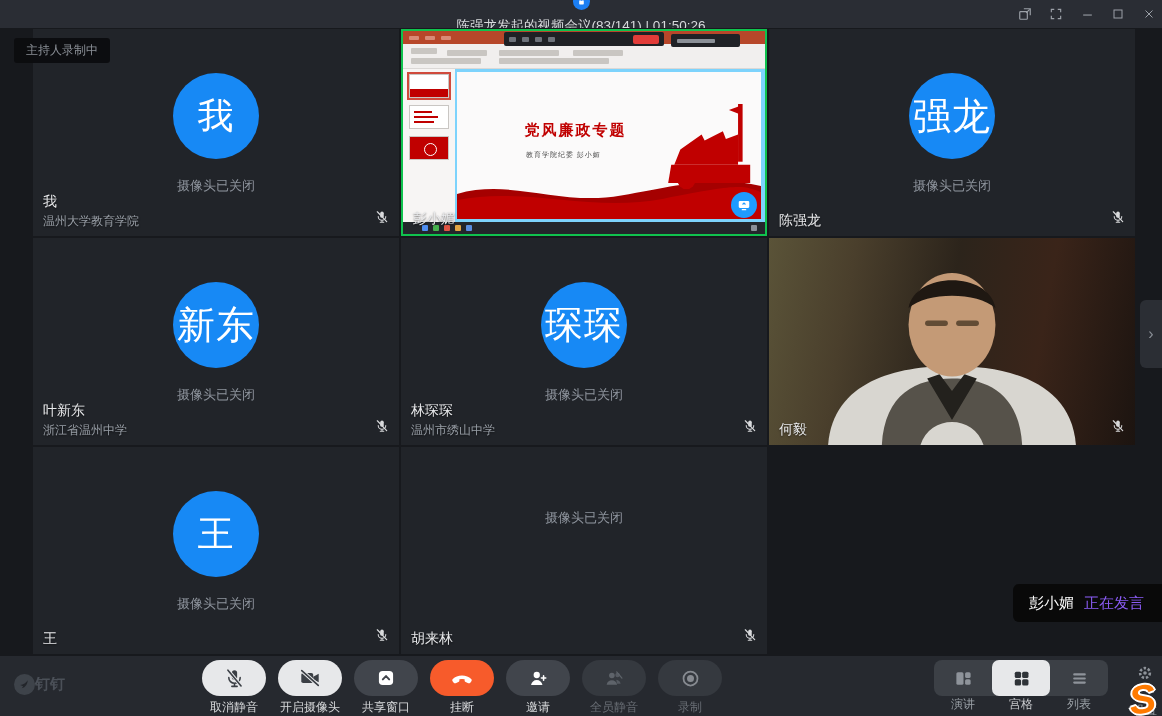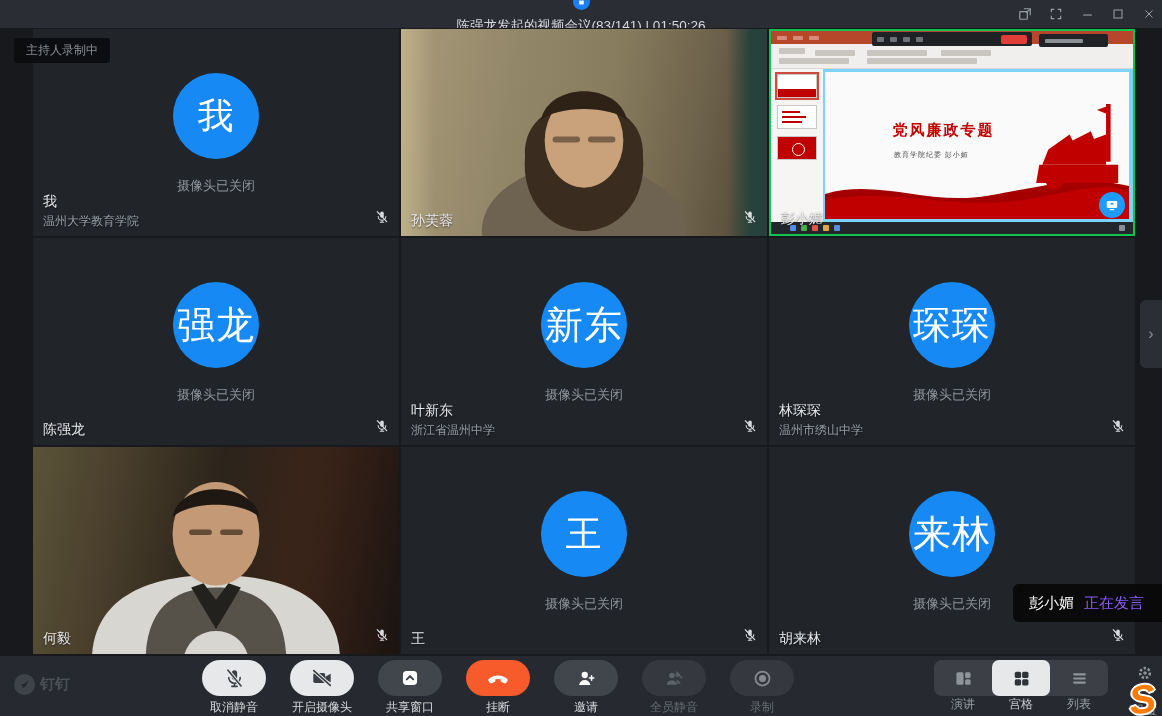--- a/index.html
+++ b/index.html
@@ -84,24 +84,24 @@
   .toast { position:absolute; right:0; top:584px; height:38px; background:rgba(8,8,8,.94);
     border-radius:6px 0 0 6px; display:flex; align-items:center; padding:0 18px 0 16px; gap:10px; z-index:30; }
   .toast .sp { color:#fff; font-size:15px; }
   .toast .st { color:#8b5cf6; font-size:15px; }
   .edge-tab { position:absolute; right:0; top:300px; width:22px; height:68px; background:#2b2e34;
     border-radius:6px 0 0 6px; color:#8a8f96; display:flex; align-items:center; justify-content:center;
     font-size:16px; z-index:20; }
 
   
   .toolbar { position:absolute; bottom:0; left:0; right:0; height:60px; background:#26292f; z-index:25; }
-  .logo { position:absolute; left:14px; top:18px; display:flex; align-items:center; gap:5px; }
+  .logo { position:absolute; left:14px; top:18px; display:flex; align-items:center; }
   .logo-circle { width:21px; height:21px; border-radius:50%; background:#3e434a; display:flex; align-items:center; justify-content:center; }
   .logo-text { color:#4b5058; font-size:15px; font-weight:bold; }
-  .btn-row { position:absolute; left:202px; top:4px; display:flex; gap:24px; }
+  .btn-row { position:absolute; left:202px; top:4px; display:flex; gap:12px; }
   .tb-btn { width:64px; display:flex; flex-direction:column; align-items:center; gap:3px; }
   .pill { width:64px; height:36px; border-radius:18px; display:flex; align-items:center; justify-content:center; }
   .pill.light { background:#e7e8ea; }
   .pill.dark { background:#41454c; }
   .pill.dim { background:#35393f; }
   .pill.red { background:#f75b2b; }
   .tb-label { font-size:12px; color:#d7d9db; }
   .tb-label.dim { color:#686d74; }
   .view-row { position:absolute; left:934px; top:4px; display:flex; flex-direction:column; }
   .seg { display:flex; background:#3c4046; border-radius:8px; overflow:hidden; height:36px; }
@@ -175,44 +175,20 @@
       </div>
       <span class="tile-mic">
         <svg width="14" height="14" viewBox="0 0 24 24">
             <rect x="9" y="2.5" width="6" height="11" rx="3" fill="#e9eaec"></rect>
             <path d="M5.5 11a6.5 6.5 0 0 0 13 0M12 17.5V21M9 21h6" stroke="#e9eaec" stroke-width="1.8" fill="none" stroke-linecap="round"></path>
             <path d="M4 3l16 17" stroke="#e9eaec" stroke-width="2" stroke-linecap="round"></path>
           </svg>
       </span>
     </div>
 
-    <div class="tile">
-      <div class="video-sun">
-        <div class="win-light"></div>
-        <svg viewBox="0 0 120 100">
-          <ellipse cx="60" cy="92" rx="52" ry="34" fill="#6e6350"></ellipse>
-          <path d="M30 54 C28 18 92 18 90 54 C92 78 76 92 60 92 C44 92 28 78 30 54Z" fill="#3a2c1e"></path>
-          <ellipse cx="60" cy="46" rx="20" ry="24" fill="#c9a27c"></ellipse>
-          <path d="M38 36 C42 16 78 16 82 36 C74 28 46 28 38 36Z" fill="#2e2216"></path>
-          <rect x="44" y="44" width="14" height="3" rx="1.5" fill="#5a4433" opacity=".7"></rect>
-          <rect x="62" y="44" width="14" height="3" rx="1.5" fill="#5a4433" opacity=".7"></rect>
-        </svg>
-        <div class="chair"></div>
-      </div>
-      <div class="nameblock">
-        <div class="pname">孙芙蓉</div>
-      </div>
-      <span class="tile-mic">
-        <svg width="14" height="14" viewBox="0 0 24 24">
-            <rect x="9" y="2.5" width="6" height="11" rx="3" fill="#e9eaec"></rect>
-            <path d="M5.5 11a6.5 6.5 0 0 0 13 0M12 17.5V21M9 21h6" stroke="#e9eaec" stroke-width="1.8" fill="none" stroke-linecap="round"></path>
-            <path d="M4 3l16 17" stroke="#e9eaec" stroke-width="2" stroke-linecap="round"></path>
-          </svg>
-      </span>
-    </div>
 
     <div class="tile share">
       <div class="pp">
         <div class="pp-titlebar">
           <span class="dot"></span>
             <span class="dot"></span>
             <span class="dot"></span>
         </div>
         <div class="pp-ribbon">
           <span class="rb" style="left:8px;width:26px;"></span>
@@ -370,21 +346,20 @@
         <svg width="14" height="14" viewBox="0 0 24 24">
             <rect x="9" y="2.5" width="6" height="11" rx="3" fill="#e9eaec"></rect>
             <path d="M5.5 11a6.5 6.5 0 0 0 13 0M12 17.5V21M9 21h6" stroke="#e9eaec" stroke-width="1.8" fill="none" stroke-linecap="round"></path>
             <path d="M4 3l16 17" stroke="#e9eaec" stroke-width="2" stroke-linecap="round"></path>
           </svg>
       </span>
     </div>
 
     <div class="tile">
       <div class="avatar-stack">
-        <div class="avatar">来林</div>
         <div class="camoff">摄像头已关闭</div>
       </div>
       <div class="nameblock">
         <div class="pname">胡来林</div>
       </div>
       <span class="tile-mic">
         <svg width="14" height="14" viewBox="0 0 24 24">
             <rect x="9" y="2.5" width="6" height="11" rx="3" fill="#e9eaec"></rect>
             <path d="M5.5 11a6.5 6.5 0 0 0 13 0M12 17.5V21M9 21h6" stroke="#e9eaec" stroke-width="1.8" fill="none" stroke-linecap="round"></path>
             <path d="M4 3l16 17" stroke="#e9eaec" stroke-width="2" stroke-linecap="round"></path>

